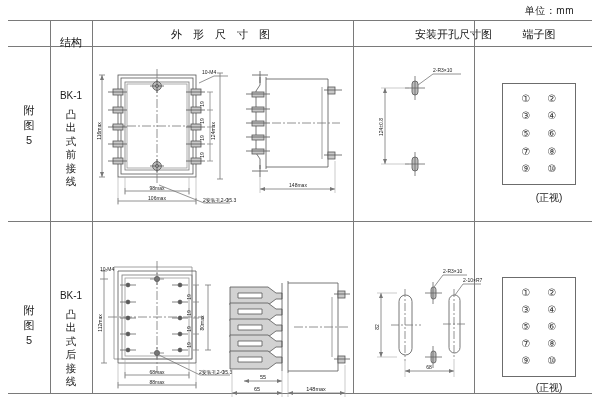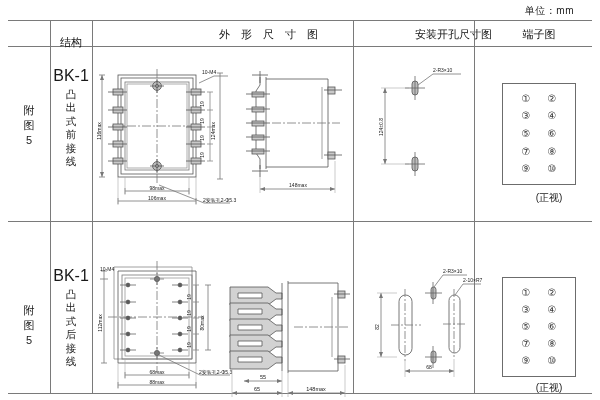--- a/index.html
+++ b/index.html
@@ -46,21 +46,21 @@
   
   .colnum{
     position:absolute;left:0;width:42px;text-align:center;
     font-size:11px;line-height:15px;
   }
   .colstruct{
     position:absolute;left:42px;width:42px;text-align:center;
     font-size:10.5px;line-height:13.5px;
   }
   .vstack span{display:block;}
-  .bk{font-size:16px;letter-spacing:0px;margin-bottom:5px;}
+  .bk{font-size:10px;letter-spacing:0px;margin-bottom:5px;margin-top:20px;}
 
   
   .draw{position:absolute;}
   .draw svg{display:block;overflow:visible;}
 
   
   .term-box{
     position:absolute;border:1.1px solid #6c6c6c;background:#fff;
   }
   .term-grid{
@@ -78,21 +78,21 @@
 <body>
 
 <div class="page">
 
   <div class="unit-note">单位：mm</div>
 
   <div class="tbl">
 
     <div class="hrow">
       <div class="hcell" style="left:42px;width:42px;margin-top:8px;">结构</div>
-      <div class="hcell wide" style="left:84px;width:261px;margin-left:48px;">外 形 尺 寸 图</div>
+      <div class="hcell wide" style="left:84px;width:261px;">外 形 尺 寸 图</div>
       <div class="hcell" style="left:345px;width:121px;padding-left:40px;">安装开孔尺寸图</div>
       <div class="hcell" style="left:472px;width:118px;">端子图</div>
     </div>
 
     <div class="midline"></div>
     <div class="vrule v1"></div>
     <div class="vrule v2"></div>
     <div class="vrule v3"></div>
     <div class="vrule v4"></div>
 

